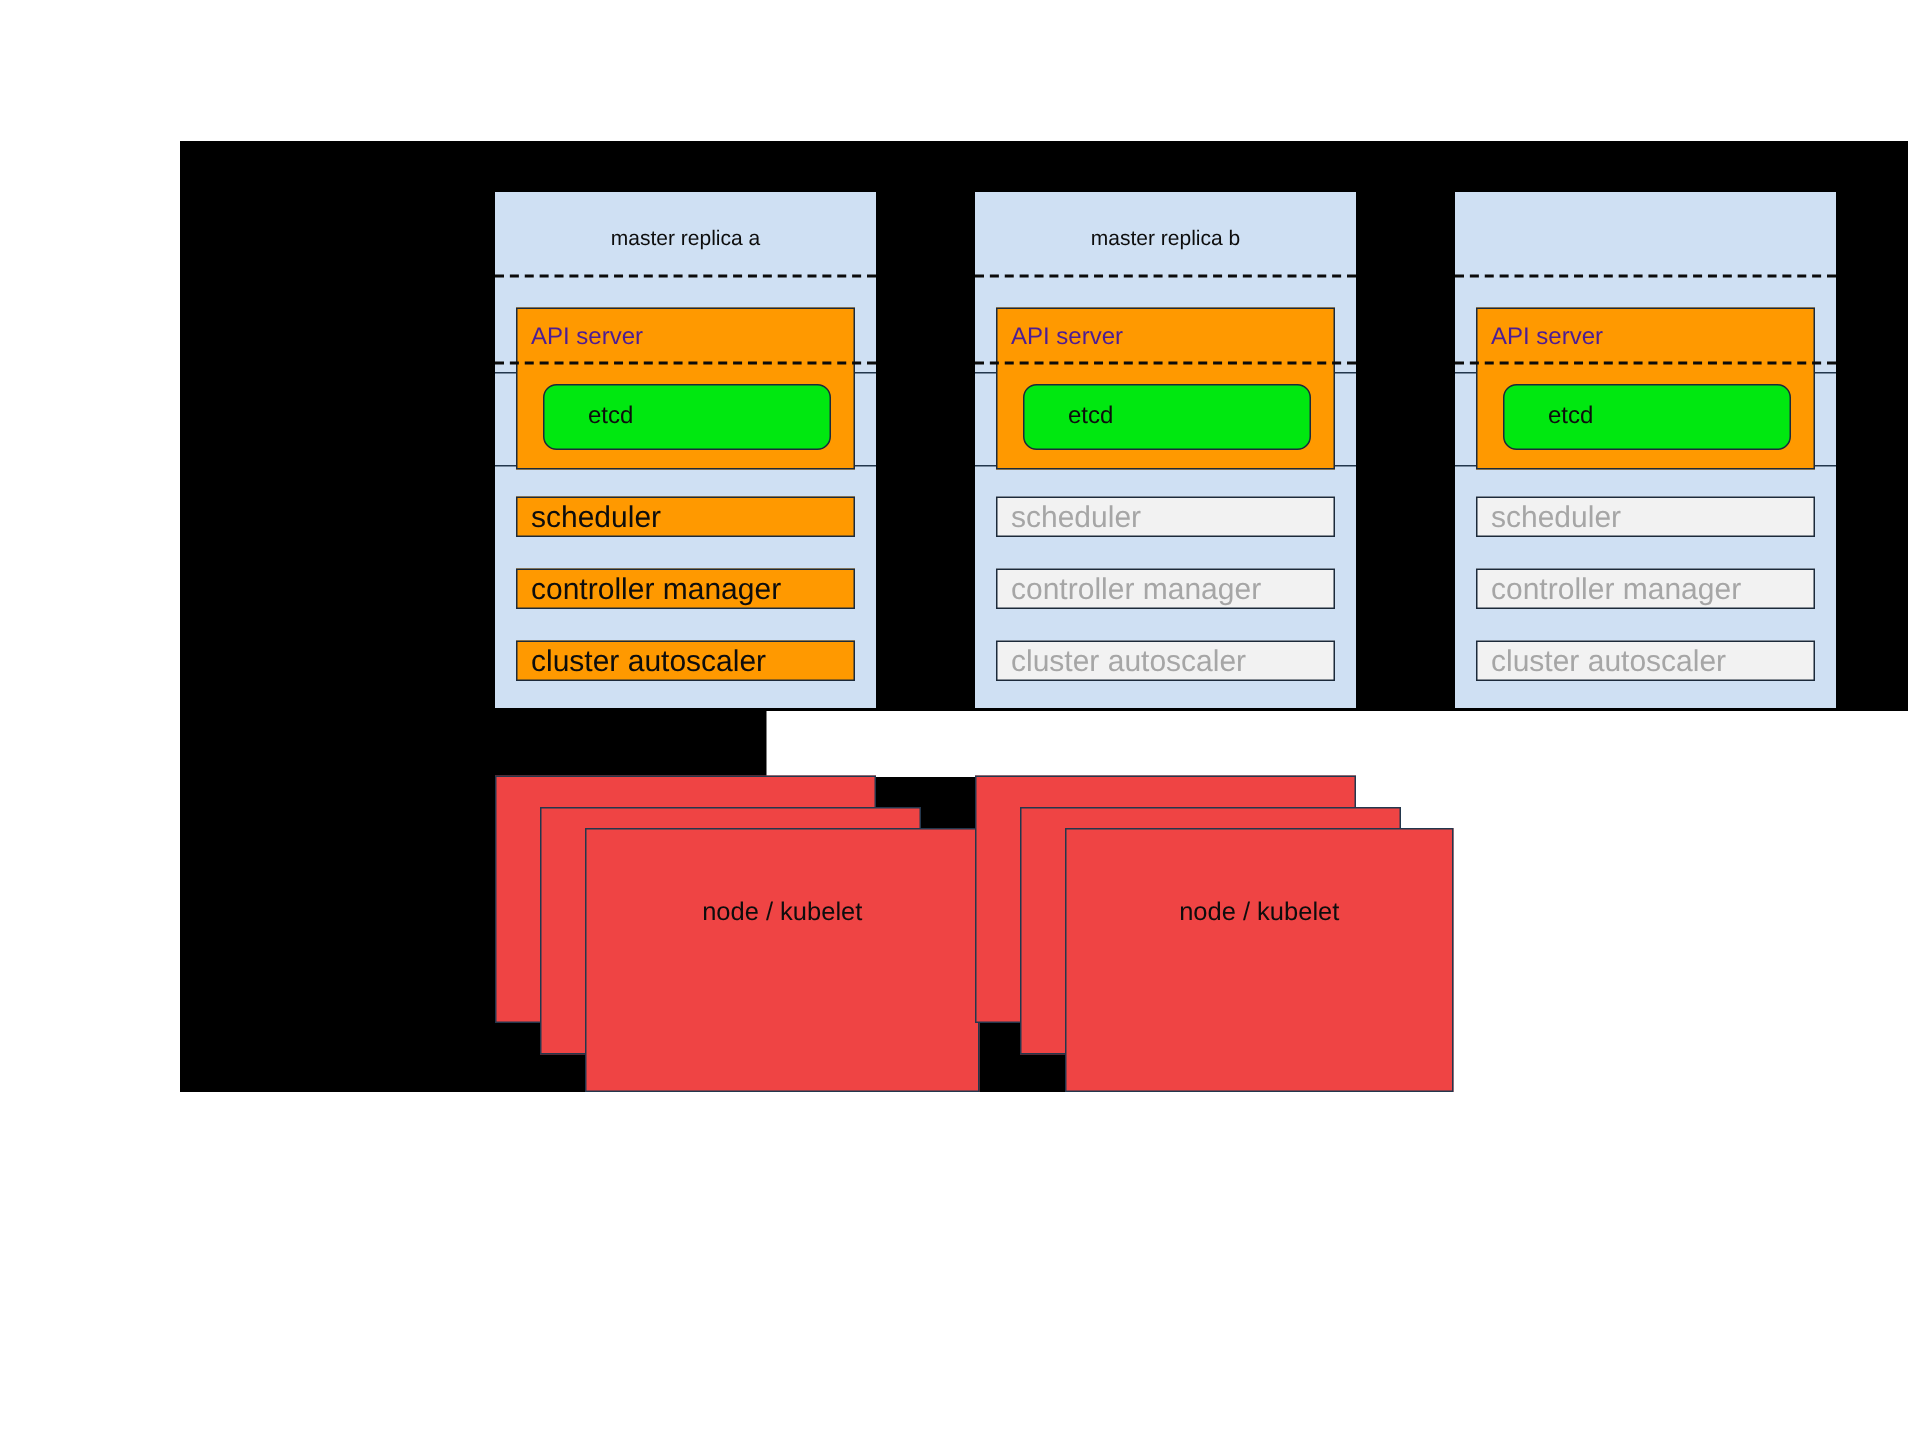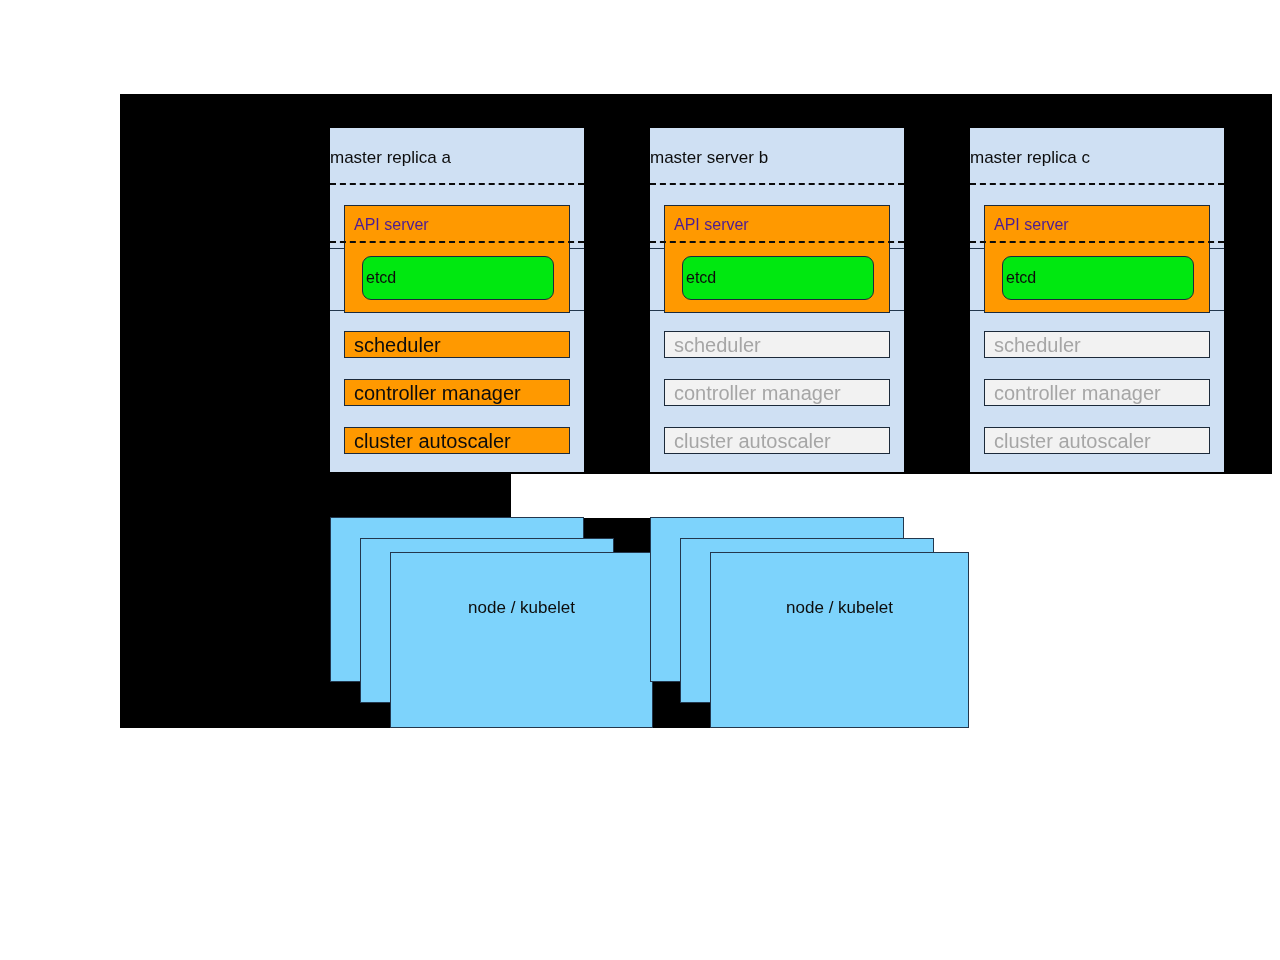--- a/index.html
+++ b/index.html
@@ -25,22 +25,22 @@
   
   .replica {
     background: #cfe0f3;
     border: 0;
   }
   .replica-title {
     position: absolute;
     left: 0;
     right: 0;
     top: 20px;
-    text-align: left;
-    font-size: 17px;
+    text-align: center;
+    font-size: 14px;
     color: #0d0d0d;
     line-height: 20px;
   }
   .dash-h {
     position: absolute;
     left: 0;
     right: 0;
     border-top: 2px dashed #0b0b0b;
     height: 0;
   }
@@ -85,29 +85,29 @@
   .etcd {
     position: absolute;
     box-sizing: border-box;
     background: #00e810;
     border: 1px solid #1c2a3a;
     border-radius: 9px;
     font-size: 16px;
     color: #0d0d0d;
     display: flex;
     align-items: center;
-    padding-left: 3px;
+    padding-left: 29px;
     line-height: 1;
   }
 
   
   .nodecard {
     position: absolute;
     box-sizing: border-box;
-    background: #7dd3fc;
+    background: #ef4444;
     border: 1px solid #23374d;
   }
   .node-label {
     position: absolute;
     left: 0; right: 0;
     text-align: center;
     font-size: 17px;
     color: #0d0d0d;
     line-height: 20px;
   }
@@ -140,21 +140,21 @@
     <span>scheduler</span>
   </div>
   <div class="abs bar active" style="left:344px; top:379px; width:226px; height:27px;">
     <span>controller manager</span>
   </div>
   <div class="abs bar active" style="left:344px; top:427px; width:226px; height:27px;">
     <span>cluster autoscaler</span>
   </div>
 
   <div class="abs replica" style="left:650px; top:128px; width:254px; height:344px;">
-    <div class="replica-title">master server b</div>
+    <div class="replica-title">master replica b</div>
     <div class="dash-h" style="top:55px;"></div>
     <div class="rule-h" style="top:120px;"></div>
     <div class="rule-h" style="top:182px;"></div>
   </div>
   <div class="abs apiblock" style="left:664px; top:205px; width:226px; height:108px;">
     <span class="api-label">API server</span>
   </div>
   <div class="abs dash-h" style="left:650px; width:254px; top:241px;"></div>
   <div class="abs etcd" style="left:682px; top:256px; width:192px; height:44px;">
     <span>etcd</span>
@@ -163,21 +163,20 @@
     <span>scheduler</span>
   </div>
   <div class="abs bar idle" style="left:664px; top:379px; width:226px; height:27px;">
     <span>controller manager</span>
   </div>
   <div class="abs bar idle" style="left:664px; top:427px; width:226px; height:27px;">
     <span>cluster autoscaler</span>
   </div>
 
   <div class="abs replica" style="left:970px; top:128px; width:254px; height:344px;">
-    <div class="replica-title">master replica c</div>
     <div class="dash-h" style="top:55px;"></div>
     <div class="rule-h" style="top:120px;"></div>
     <div class="rule-h" style="top:182px;"></div>
   </div>
   <div class="abs apiblock" style="left:984px; top:205px; width:226px; height:108px;">
     <span class="api-label">API server</span>
   </div>
   <div class="abs dash-h" style="left:970px; width:254px; top:241px;"></div>
   <div class="abs etcd" style="left:1002px; top:256px; width:192px; height:44px;">
     <span>etcd</span>

